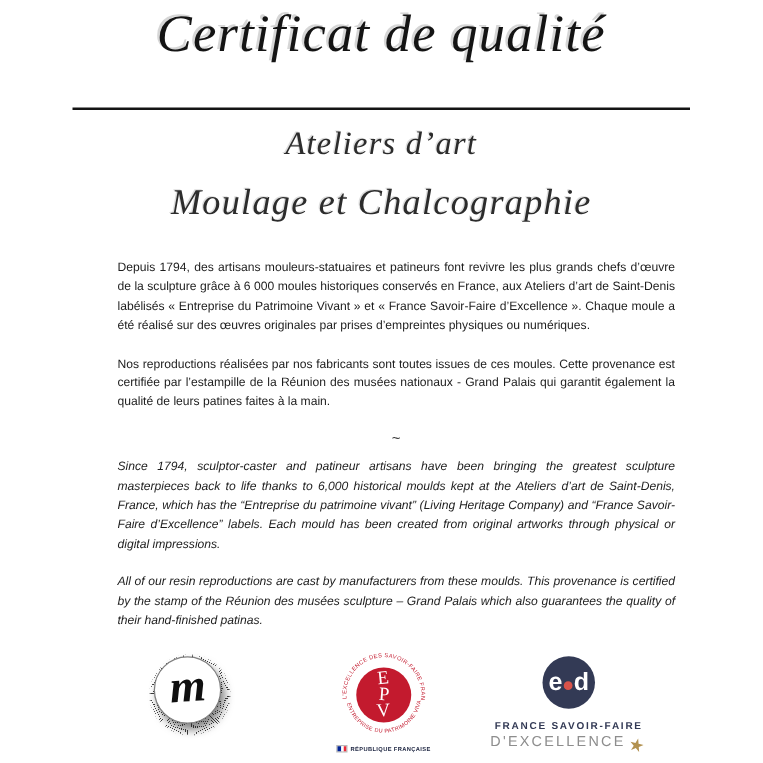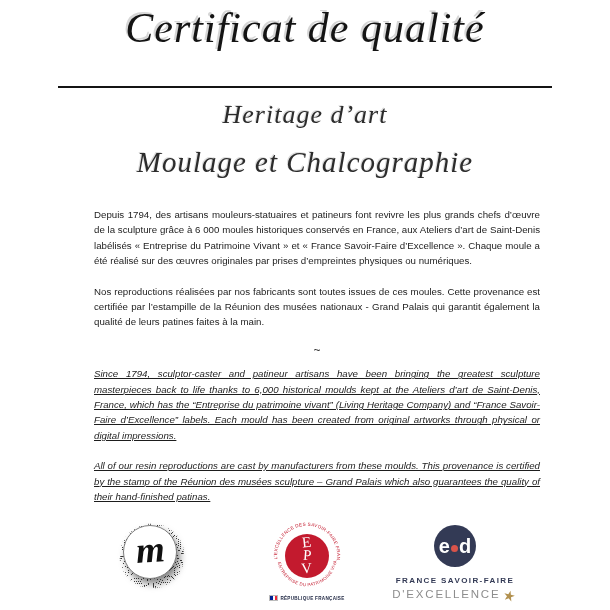--- a/index.html
+++ b/index.html
@@ -29,21 +29,21 @@
     font-family:"Liberation Serif",serif;font-style:italic;font-size:29px;
     color:#2c2c2c;letter-spacing:1px;text-shadow:-1px -1px 0 rgba(120,120,120,.25);
     white-space:nowrap;
   }
   
   .bodytext{
     position:absolute;top:207px;left:94px;width:446px;
     font-size:9.7px;line-height:15.4px;
   }
   .bodytext p{margin:0 0 15px;text-align:justify;}
-  .bodytext p.en{font-style:italic;text-decoration:underline;}
+  .bodytext p.en{font-style:italic;}
   .tilde{text-align:center;font-size:12px;color:#333;margin:-2px 0 8px;}
   
   .logo-rmn{position:absolute;left:116px;top:520px;width:72px;height:84px;}
   .rmn-rays{
     position:absolute;left:2px;top:2px;width:68px;height:68px;border-radius:50%;
     background:repeating-conic-gradient(rgba(25,25,25,.85) 0deg .5deg,rgba(255,255,255,0) .5deg 3.4deg);
     -webkit-mask:radial-gradient(circle at 50% 50%,transparent 0 20px,#000 22px 31px,transparent 33px);
     mask:radial-gradient(circle at 50% 50%,transparent 0 20px,#000 22px 31px,transparent 33px);
   }
   .rmn-circle{
@@ -81,21 +81,21 @@
   }
   .ed-star{color:#b2914f;font-size:14px;display:inline-block;transform:rotate(14deg);}
 </style>
 </head>
 <body>
 
 <div class="page">
 
   <div class="title">Certificat de qualité</div>
   <div class="rule"></div>
-  <div class="subtitle1">Heritage d’art</div>
+  <div class="subtitle1">Ateliers d’art</div>
   <div class="subtitle2">Moulage et Chalcographie</div>
 
   <div class="bodytext">
     <p class="fr">Depuis 1794, des artisans mouleurs-statuaires et patineurs font revivre les plus grands chefs d’œuvre de la sculpture grâce à 6 000 moules historiques conservés en France, aux Ateliers d’art de Saint-Denis labélisés « Entreprise du Patrimoine Vivant » et « France Savoir-Faire d’Excellence ». Chaque moule a été réalisé sur des œuvres originales par prises d’empreintes physiques ou numériques.</p>
     <p class="fr">Nos reproductions réalisées par nos fabricants sont toutes issues de ces moules. Cette provenance est certifiée par l’estampille de la Réunion des musées nationaux - Grand Palais qui garantit également la qualité de leurs patines faites à la main.</p>
     <div class="tilde">~</div>
     <p class="en">Since 1794, sculptor-caster and patineur artisans have been bringing the greatest sculpture masterpieces back to life thanks to 6,000 historical moulds kept at the Ateliers d’art de Saint-Denis, France, which has the “Entreprise du patrimoine vivant” (Living Heritage Company) and “France Savoir-Faire d’Excellence” labels. Each mould has been created from original artworks through physical or digital impressions.</p>
     <p class="en">All of our resin reproductions are cast by manufacturers from these moulds. This provenance is certified by the stamp of the Réunion des musées sculpture – Grand Palais which also guarantees the quality of their hand-finished patinas.</p>
   </div>
 

